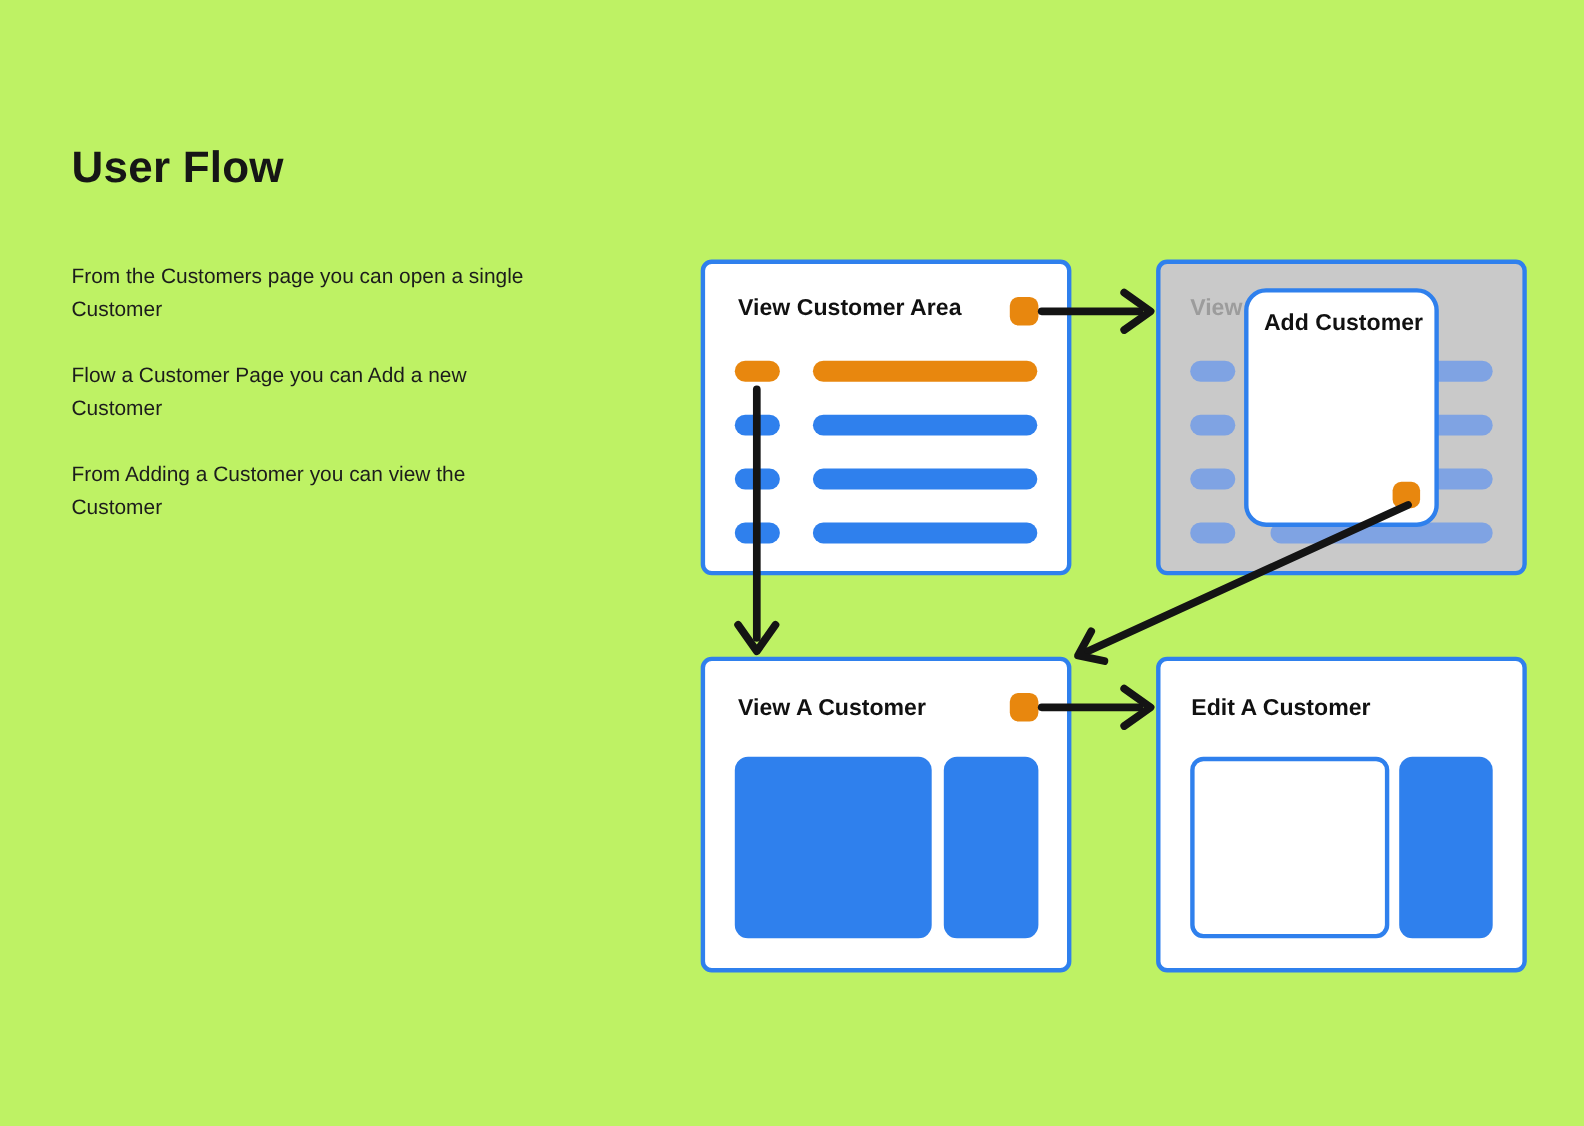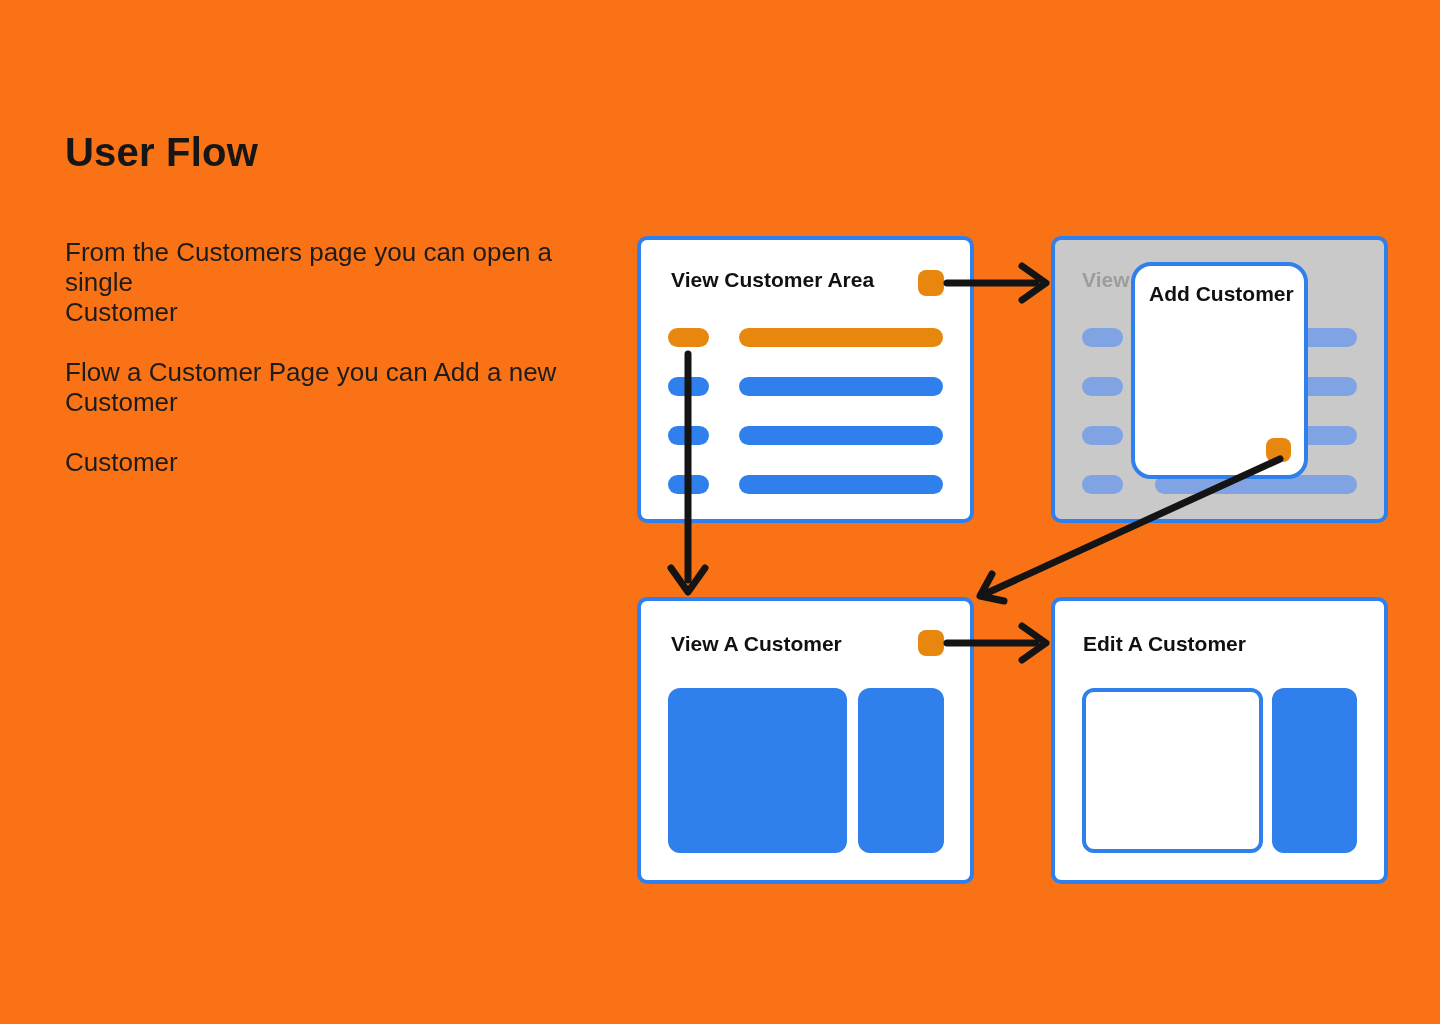--- a/index.html
+++ b/index.html
@@ -6,29 +6,29 @@
     --blue:#2F80ED;
     --orange:#E8870E;
     --muted-blue:#7FA3E3;
     --gray-bg:#C9C9C9;
     --gray-text:#9C9C9C;
     --ink:#1C1C1C;
     --arrow:#141414;
   }
   html,body{margin:0;padding:0;background:#ffffff;}
   .canvas{
-    position:relative;width:1440px;height:1024px;background:#f97316;overflow:hidden;
+    position:relative;width:1440px;height:1024px;background:#bef264;overflow:hidden;
     font-family:"Liberation Sans", sans-serif;color:var(--ink);
   }
   .page-title{
     position:absolute;left:65px;top:130px;margin:0;
     font-size:40px;font-weight:700;color:#161616;letter-spacing:.2px;
   }
   .intro{position:absolute;left:65px;top:237px;width:520px;}
-  .intro p{margin:0 0 30px 0;font-size:26px;line-height:30px;color:var(--ink);}
+  .intro p{margin:0 0 30px 0;font-size:19px;line-height:30px;color:var(--ink);}
   .intro p span{display:block;}
 
   .panel{
     position:absolute;width:337px;height:287px;box-sizing:border-box;
     background:#ffffff;border:4px solid var(--blue);border-radius:10px;text-align:center;
   }
   .panel-title{
     position:absolute;left:30px;top:28px;margin:0;
     font-size:21px;font-weight:700;color:#111111;white-space:nowrap;
   }
@@ -81,20 +81,21 @@
   <div class="intro">
     <p>
       <span>From the Customers page you can open a single</span>
       <span>Customer</span>
     </p>
     <p>
       <span>Flow a Customer Page you can Add a new</span>
       <span>Customer</span>
     </p>
     <p>
+      <span>From Adding a Customer you can view the</span>
       <span>Customer</span>
     </p>
   </div>
 
   <div class="panel" style="left:637px;top:236px;">
     <h2 class="panel-title">View Customer Area</h2>
     <span class="marker" style="right:26px;top:30px;"></span>
     <span class="pill small orange r1"></span>
     <span class="pill long orange r1"></span>
     <span class="pill small blue r2"></span>

